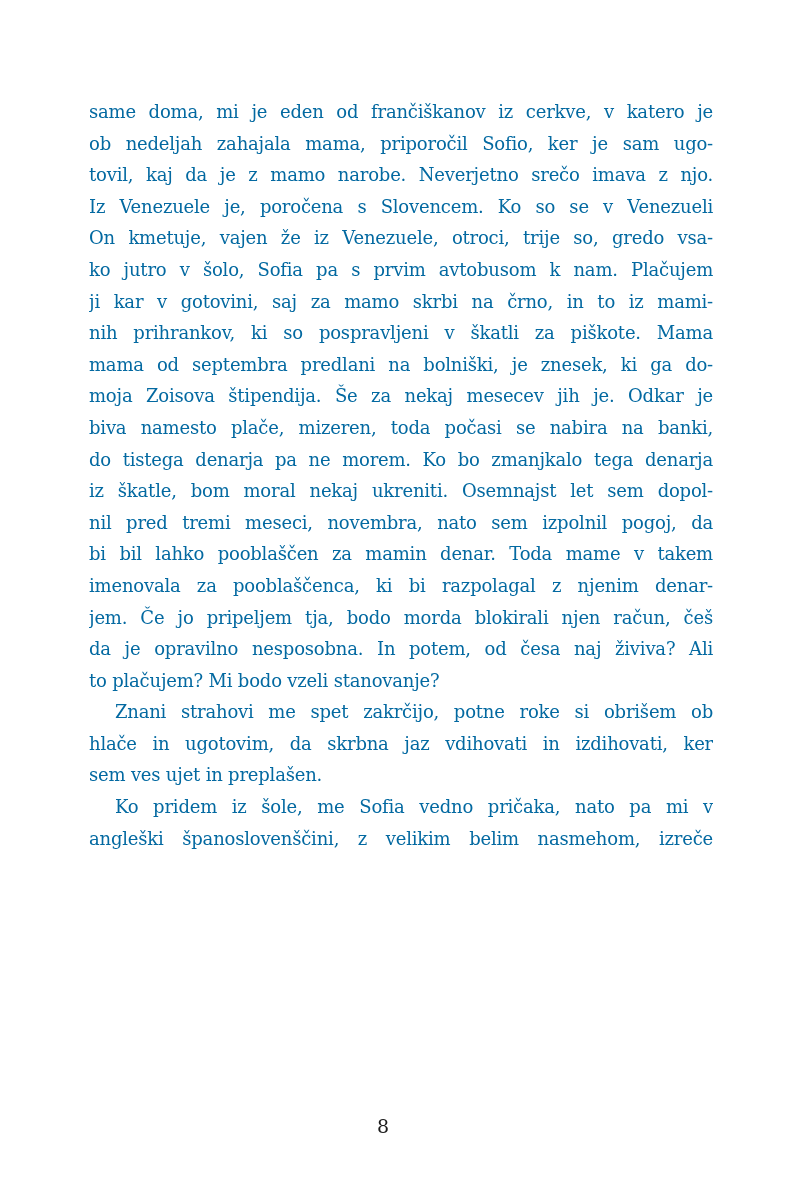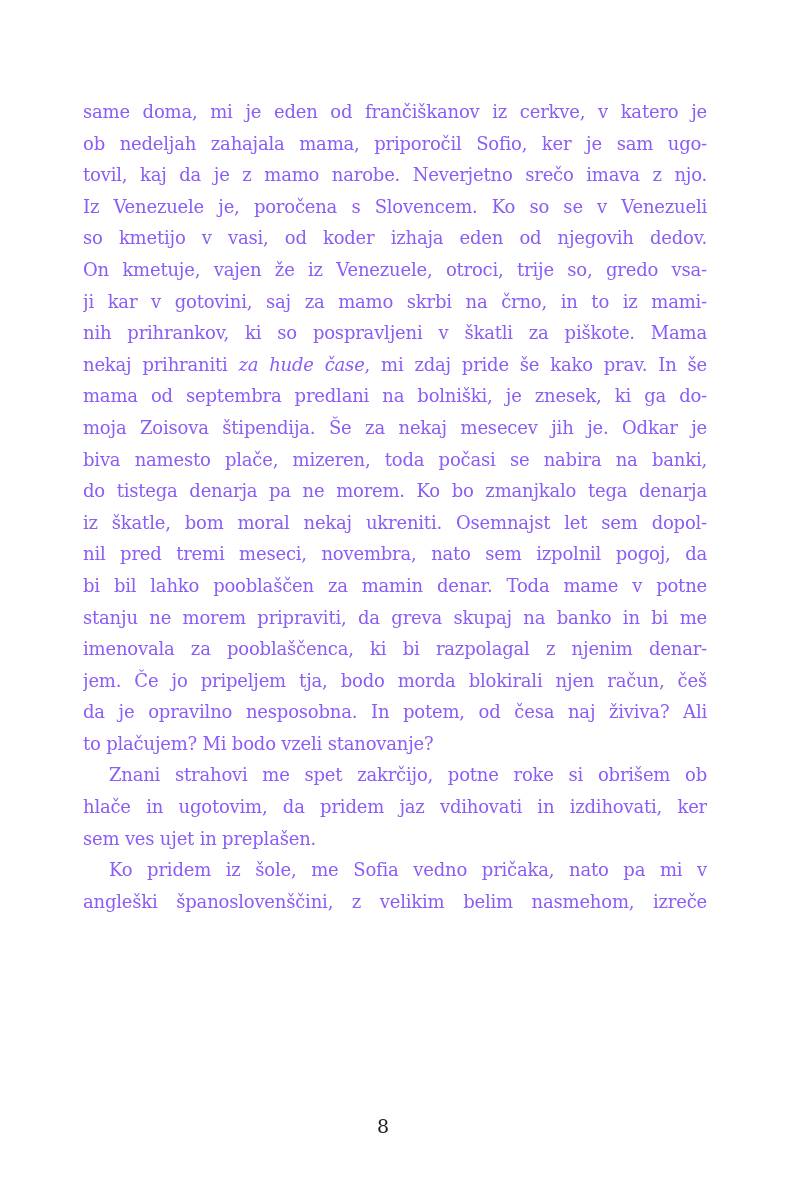--- a/index.html
+++ b/index.html
@@ -13,24 +13,24 @@
     position: relative;
     overflow: hidden;
     font-family: "DejaVu Serif", "Liberation Serif", serif;
   }
   .page {
     position: absolute;
     inset: 0;
   }
   .text-block {
     position: absolute;
-    left: 83px;
+    left: 89px;
     top: 96px;
     width: 624px;
-    color: #8b5cf6;
+    color: #0369a1;
   }
   .line {
     font-size: 18px;
     line-height: 31.6px;
     height: 31.6px;
     letter-spacing: -0.2px;
     overflow: hidden;
     white-space: normal;
   }
   .line.j {
@@ -55,37 +55,35 @@
 </style>
 </head>
 <body>
 
 <div class="page">
   <div class="text-block">
       <div class="line j"><span>same doma, mi je eden od frančiškanov iz cerkve, v katero je</span></div>
       <div class="line j"><span>ob nedeljah zahajala mama, priporočil Sofio, ker je sam ugo-</span></div>
       <div class="line j"><span>tovil, kaj da je z mamo narobe. Neverjetno srečo imava z njo.</span></div>
       <div class="line j"><span>Iz Venezuele je, poročena s Slovencem. Ko so se v Venezueli</span></div>
-      <div class="line j"><span>so kmetijo v vasi, od koder izhaja eden od njegovih dedov.</span></div>
       <div class="line j"><span>On kmetuje, vajen že iz Venezuele, otroci, trije so, gredo vsa-</span></div>
+      <div class="line j"><span>ko jutro v šolo, Sofia pa s prvim avtobusom k nam. Plačujem</span></div>
       <div class="line j"><span>ji kar v gotovini, saj za mamo skrbi na črno, in to iz mami-</span></div>
       <div class="line j"><span>nih prihrankov, ki so pospravljeni v škatli za piškote. Mama</span></div>
-      <div class="line j"><span>nekaj prihraniti </span><span class="it">za hude čase</span><span>, mi zdaj pride še kako prav. In še</span></div>
       <div class="line j"><span>mama od septembra predlani na bolniški, je znesek, ki ga do-</span></div>
       <div class="line j"><span>moja Zoisova štipendija. Še za nekaj mesecev jih je. Odkar je</span></div>
       <div class="line j"><span>biva namesto plače, mizeren, toda počasi se nabira na banki,</span></div>
       <div class="line j"><span>do tistega denarja pa ne morem. Ko bo zmanjkalo tega denarja</span></div>
       <div class="line j"><span>iz škatle, bom moral nekaj ukreniti. Osemnajst let sem dopol-</span></div>
       <div class="line j"><span>nil pred tremi meseci, novembra, nato sem izpolnil pogoj, da</span></div>
-      <div class="line j"><span>bi bil lahko pooblaščen za mamin denar. Toda mame v potne</span></div>
-      <div class="line j"><span>stanju ne morem pripraviti, da greva skupaj na banko in bi me</span></div>
+      <div class="line j"><span>bi bil lahko pooblaščen za mamin denar. Toda mame v takem</span></div>
       <div class="line j"><span>imenovala za pooblaščenca, ki bi razpolagal z njenim denar-</span></div>
       <div class="line j"><span>jem. Če jo pripeljem tja, bodo morda blokirali njen račun, češ</span></div>
       <div class="line j"><span>da je opravilno nesposobna. In potem, od česa naj živiva? Ali</span></div>
       <div class="line"><span>to plačujem? Mi bodo vzeli stanovanje?</span></div>
       <div class="line j ind"><span>Znani strahovi me spet zakrčijo, potne roke si obrišem ob</span></div>
-      <div class="line j"><span>hlače in ugotovim, da pridem jaz vdihovati in izdihovati, ker</span></div>
+      <div class="line j"><span>hlače in ugotovim, da skrbna jaz vdihovati in izdihovati, ker</span></div>
       <div class="line"><span>sem ves ujet in preplašen.</span></div>
       <div class="line j ind"><span>Ko pridem iz šole, me Sofia vedno pričaka, nato pa mi v</span></div>
       <div class="line j"><span>angleški španoslovenščini, z velikim belim nasmehom, izreče</span></div>
     </div>
   <div class="page-number">8</div>
 </div>
 
 </body></html>

